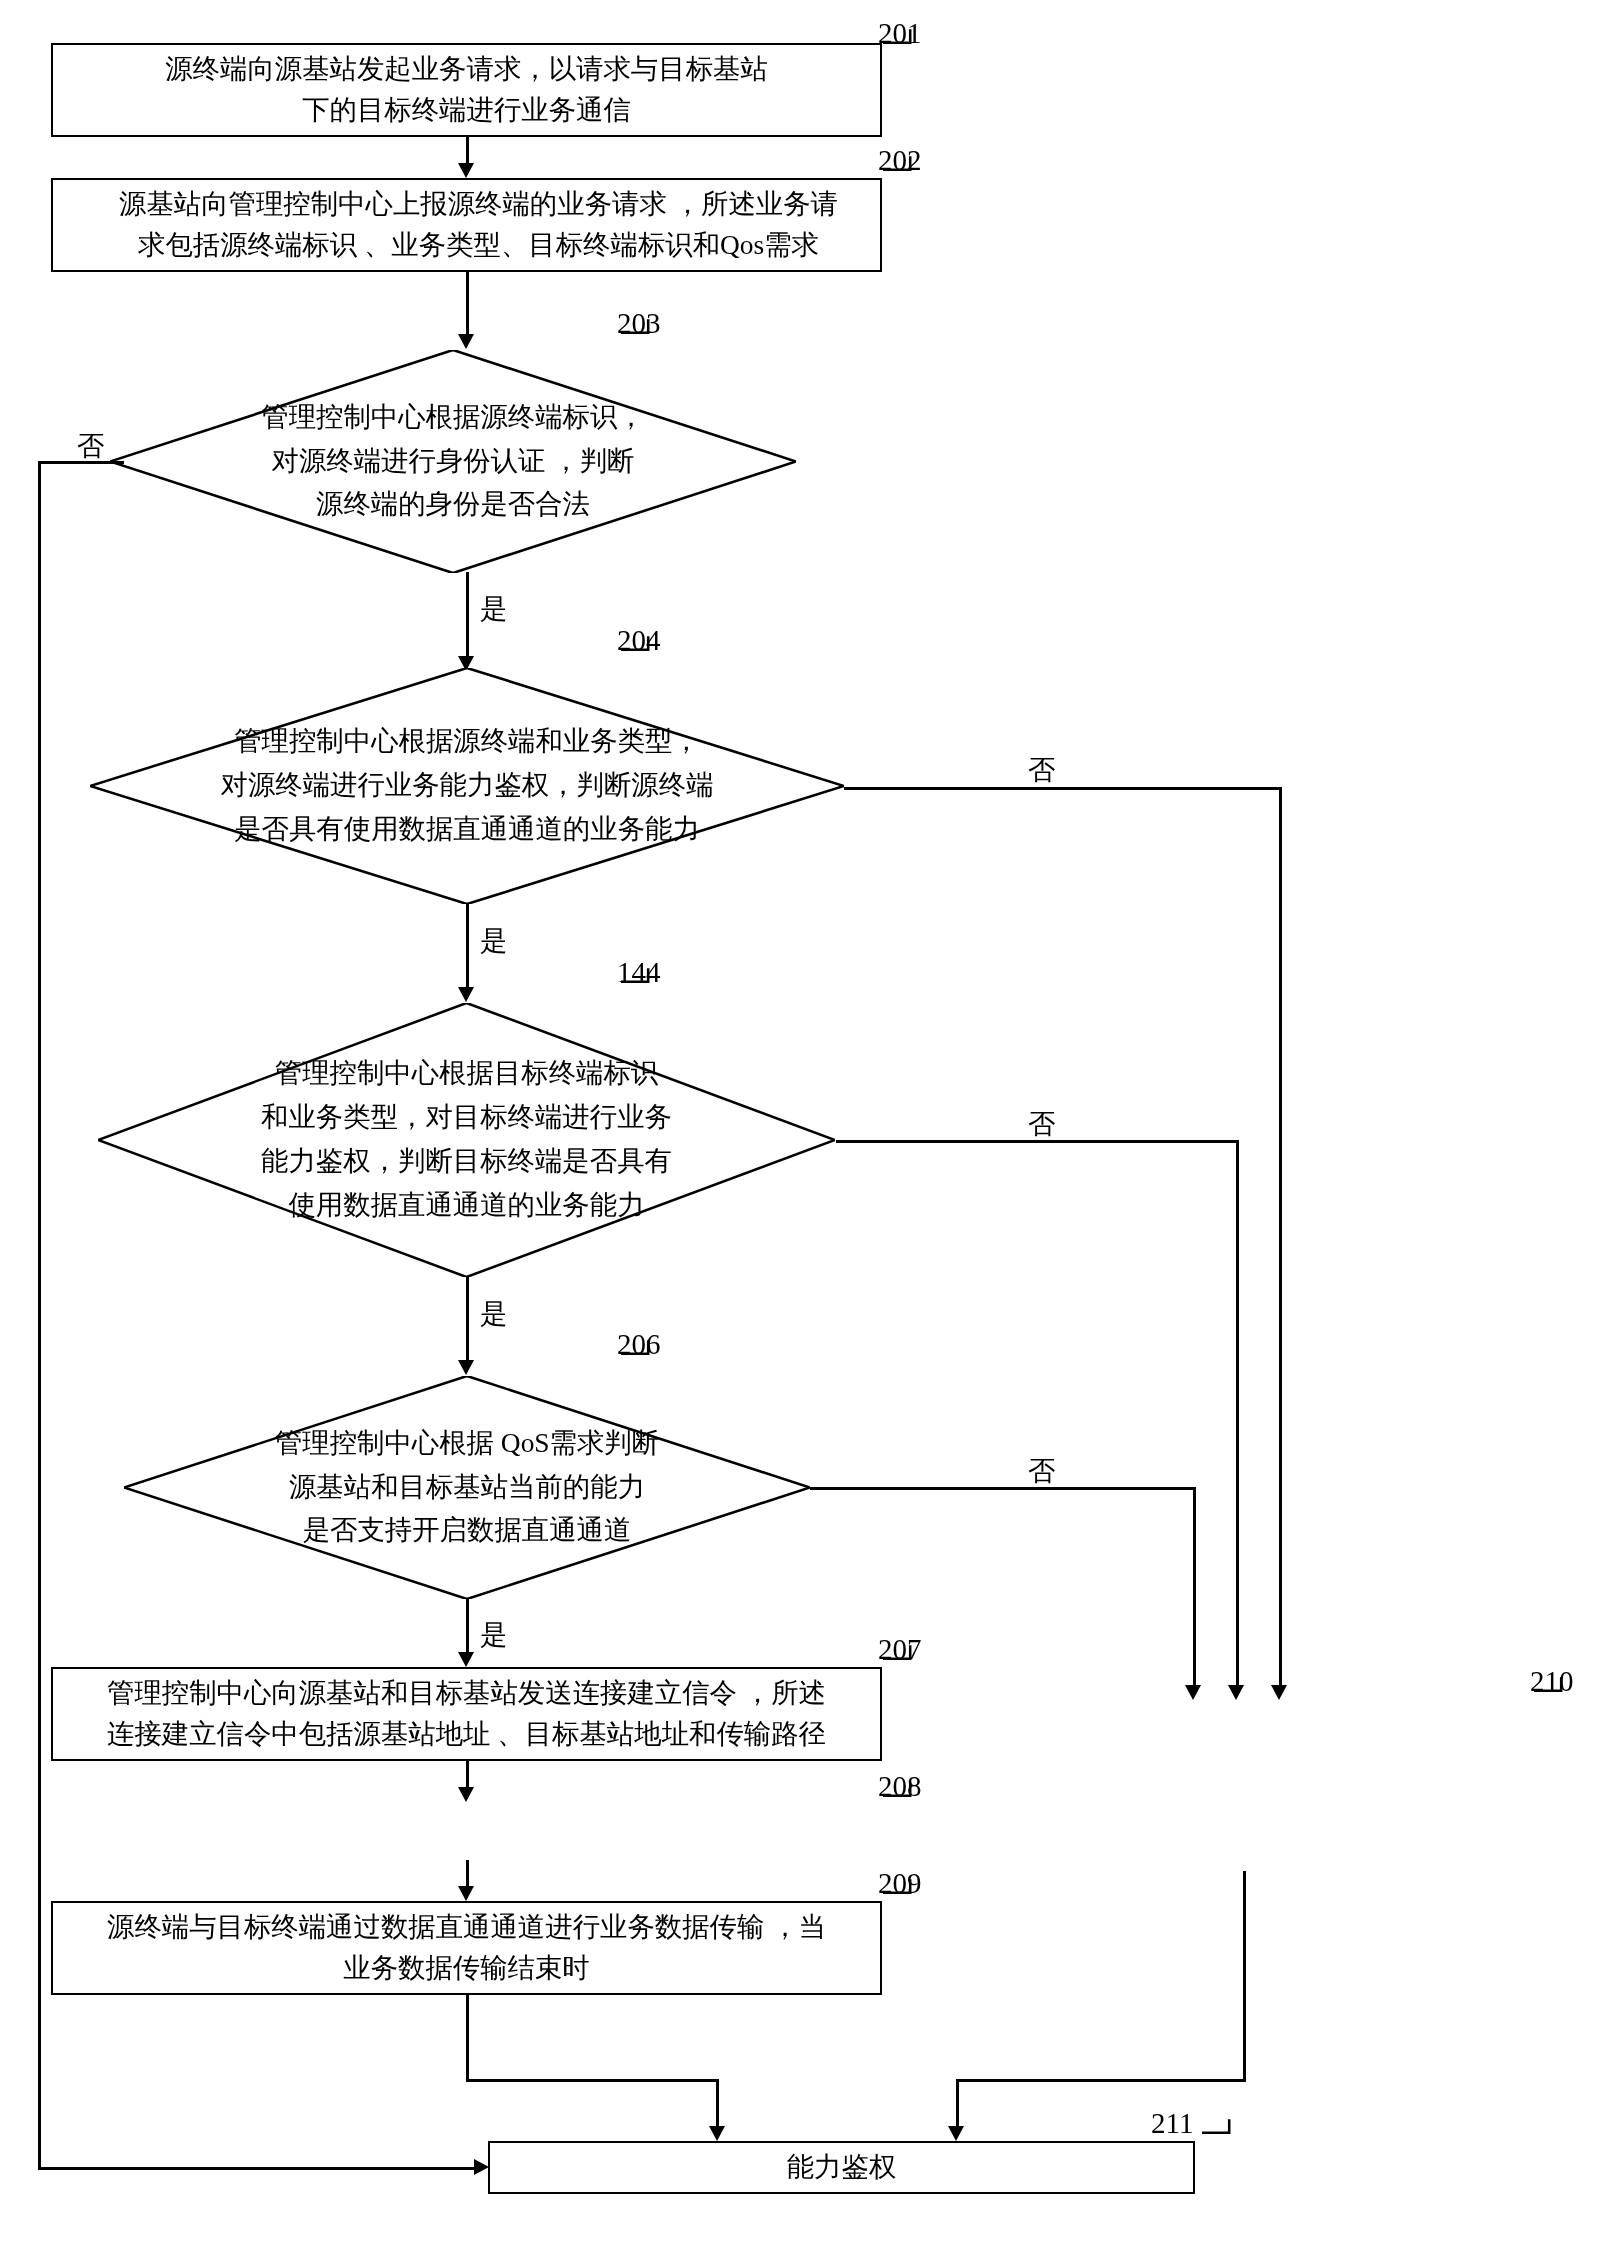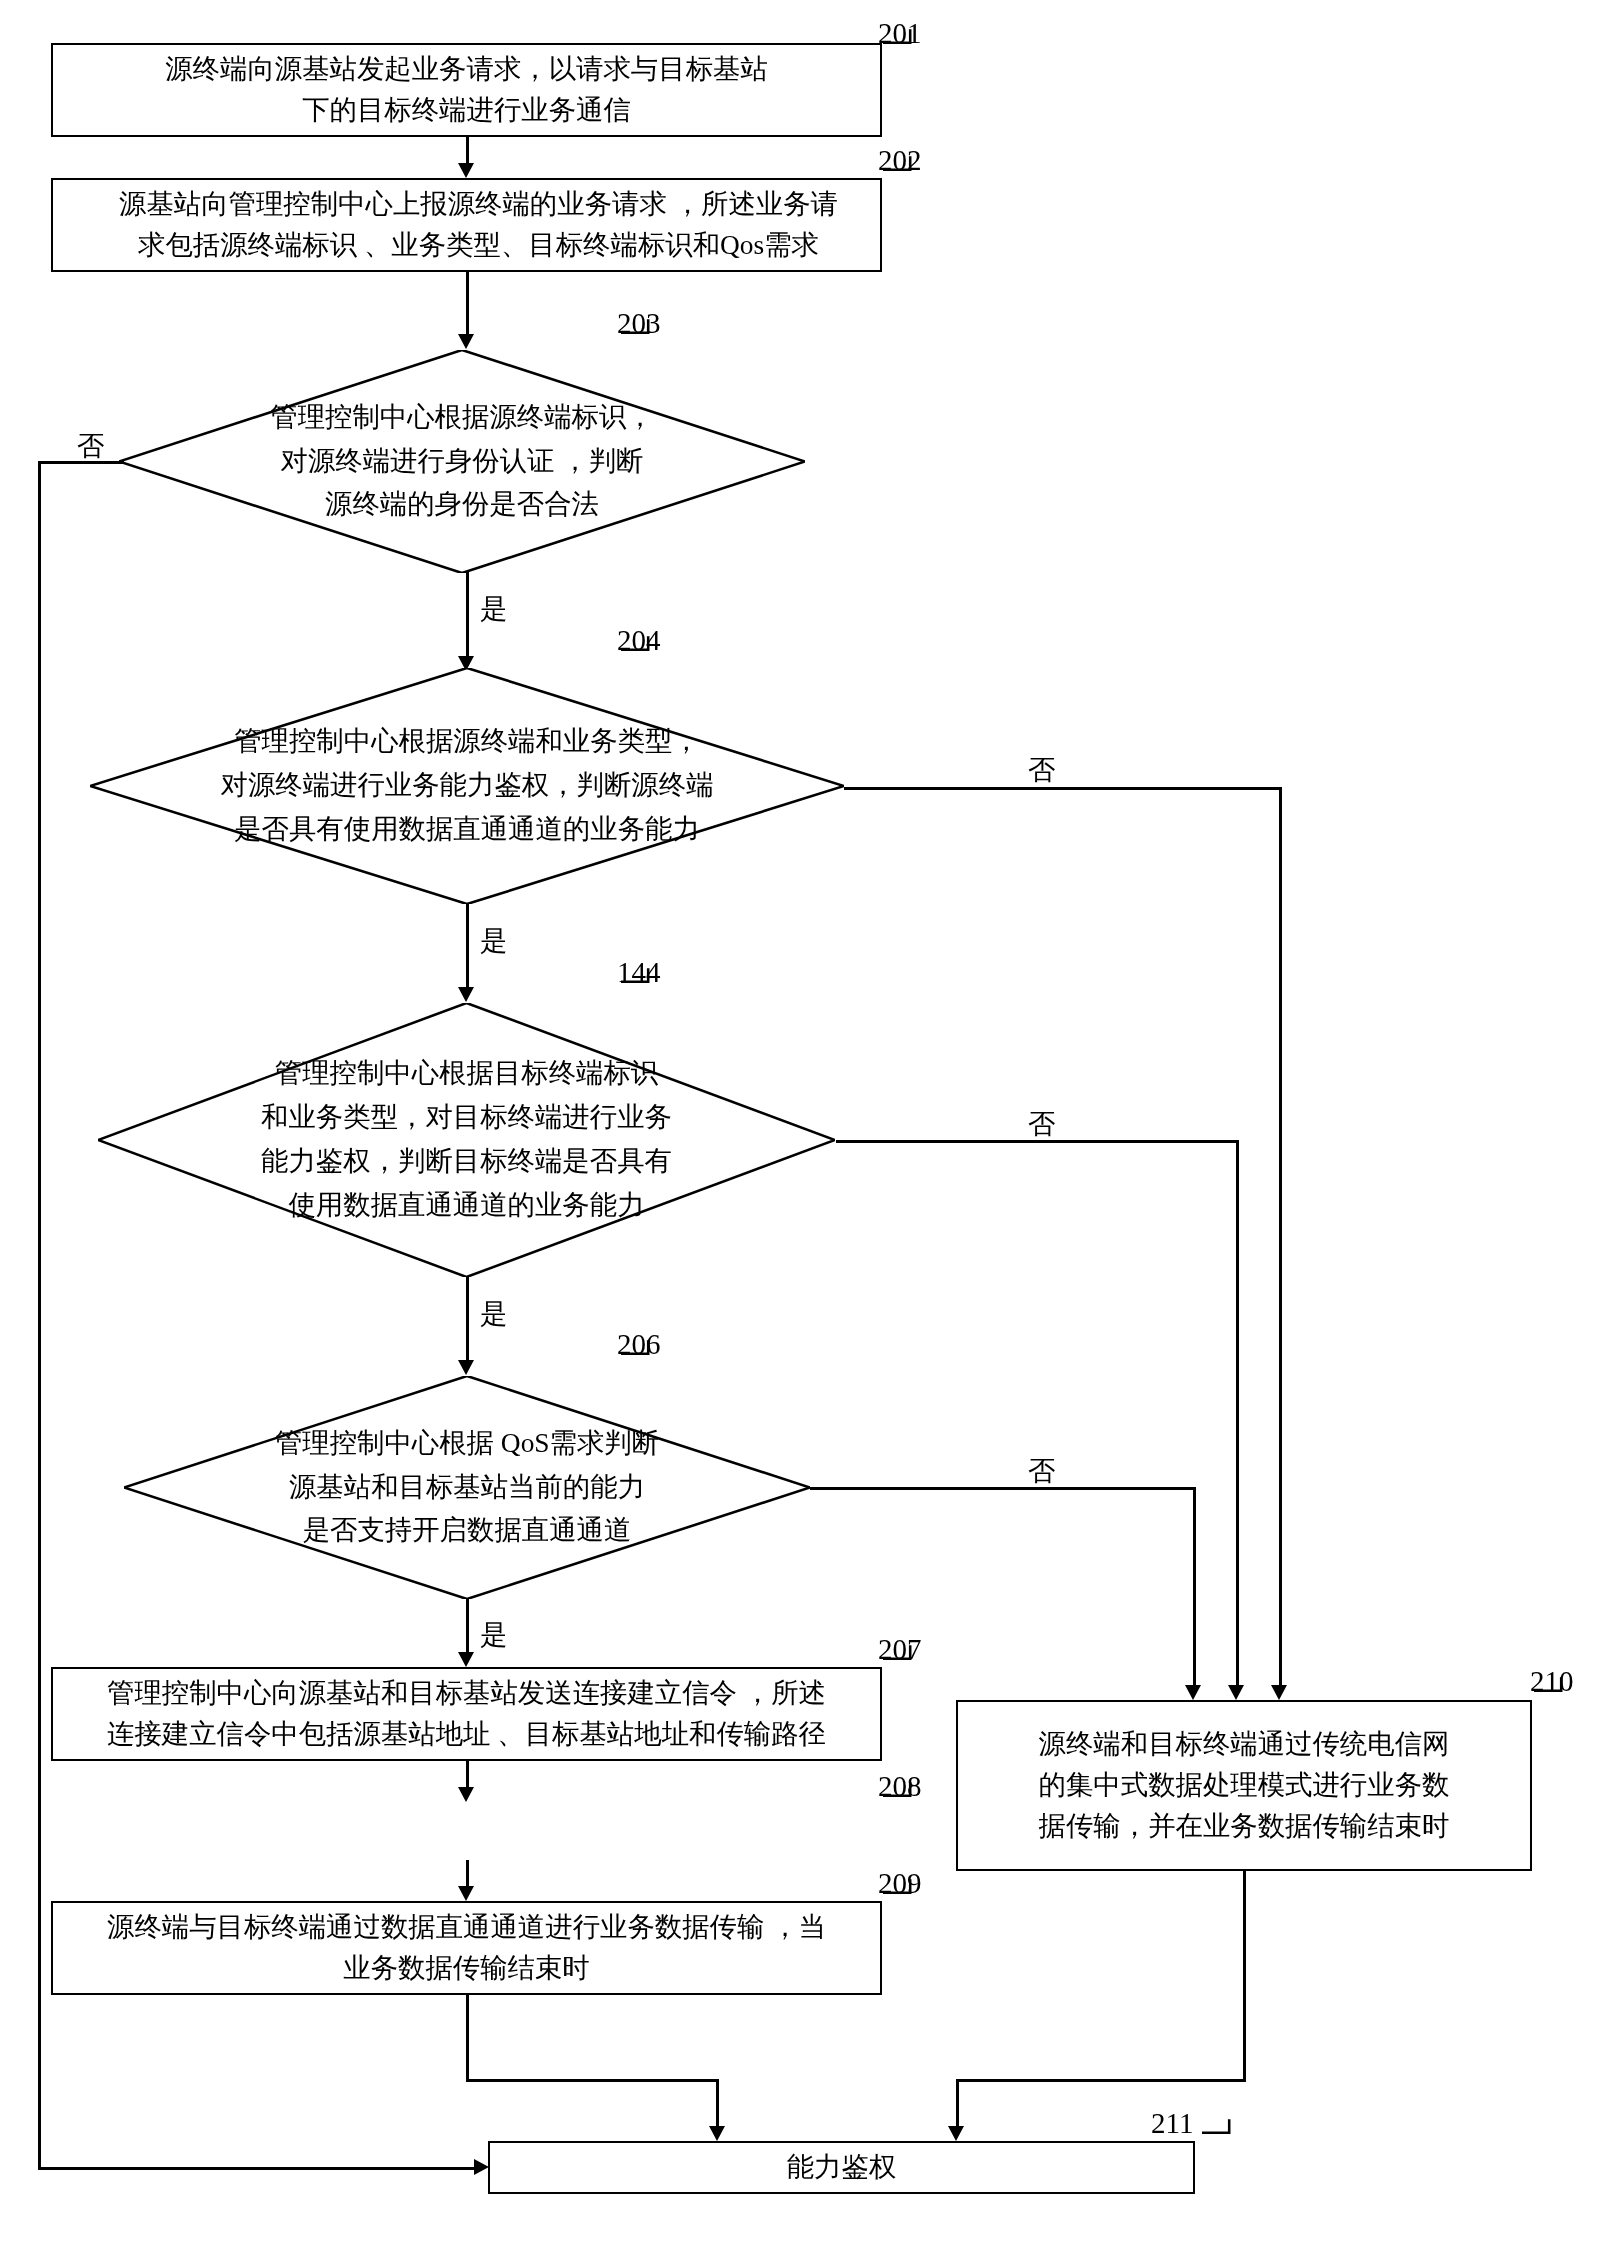--- a/index.html
+++ b/index.html
@@ -109,21 +109,21 @@
 
   <div class="arrow-line" style="left:449px; top:255px; width:2.6px; height:64px;"></div>
   <div class="arrow-head arrow-down" style="left:441px; top:317px;"></div>
 
   <div class="step-label" style="left:600px; top:290px;">203</div>
   <div class="hook" style="left:604px; top:302px;">
     <svg width="34" height="31" viewBox="0 0 40 36">
         <path d="M0 16 L32 16 L32 0" stroke="#000" stroke-width="3" fill="none"></path>
       </svg>
   </div>
-  <div class="diamond" style="left:102px; top:333px; width:686px; height:223px;align-items:center;">
+  <div class="diamond" style="left:93px; top:333px; width:686px; height:223px;align-items:center;">
     <svg viewBox="0 0 800 260" preserveAspectRatio="none">
         <polygon points="400,0 800,130 400,260 0,130" fill="#fff" stroke="#000" stroke-width="3"></polygon>
       </svg>
     <div class="dtext" style="white-space:pre-line;">管理控制中心根据源终端标识，
 对源终端进行身份认证  ，判断
 源终端的身份是否合法</div>
   </div>
 
   <div class="edge-label" style="left:60px; top:411px;">否</div>
   <div class="arrow-line" style="left:21.4px; top:444px; width:86px; height:2.6px;"></div>
@@ -218,25 +218,20 @@
     <span style="white-space:pre-line;">管理控制中心向源基站和目标基站发送连接建立信令  ，所述
 连接建立信令中包括源基站地址 、目标基站地址和传输路径</span>
   </div>
 
   <div class="step-label" style="left:1513px; top:1648px;">210</div>
   <div class="hook" style="left:1517px; top:1660px;">
     <svg width="34" height="31" viewBox="0 0 40 36">
         <path d="M0 16 L32 16 L32 0" stroke="#000" stroke-width="3" fill="none"></path>
       </svg>
   </div>
-  <div class="box" style="left:939px; top:1683px; width:576px; height:171px; padding:6.9px 13.7px;">
-    <span style="white-space:pre-line;">源终端和目标终端通过传统电信网
-的集中式数据处理模式进行业务数
-据传输，并在业务数据传输结束时</span>
-  </div>
 
   <div class="arrow-line" style="left:449px; top:1744px; width:2.6px; height:30px;"></div>
   <div class="arrow-head arrow-down" style="left:441px; top:1770px;"></div>
 
   <div class="step-label" style="left:861px; top:1753px;">208</div>
   <div class="hook" style="left:866px; top:1765px;">
     <svg width="34" height="31" viewBox="0 0 40 36">
         <path d="M0 16 L32 16 L32 0" stroke="#000" stroke-width="3" fill="none"></path>
       </svg>
   </div>

